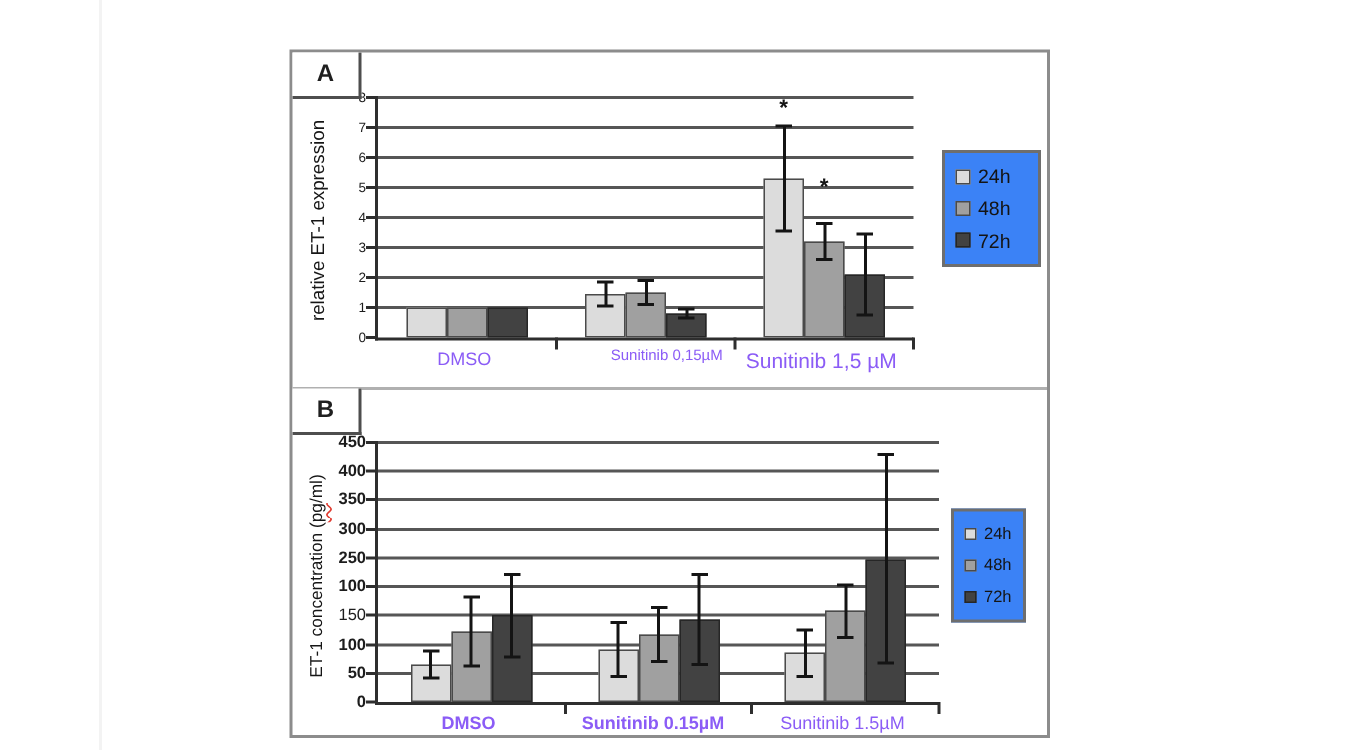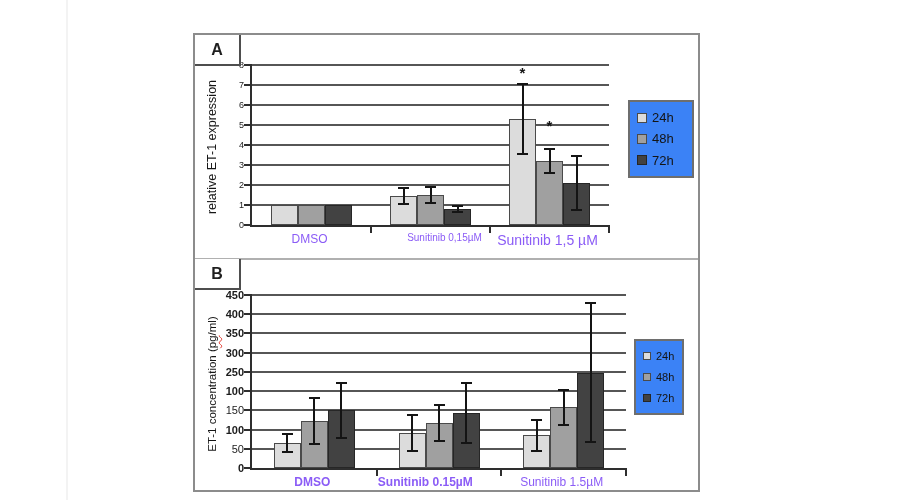--- a/index.html
+++ b/index.html
@@ -124,21 +124,21 @@
             <div class="legend-label" style="font-size: 13px;">72h</div>
           </div>
         </div>
       </div>
     <div class="chart-host" id="chartB">
         <div class="plot" style="left: 55px; top: 260px; width: 374px; height: 173px;">
           <div class="ytickmark" style="top: 172px;"></div>
           <div class="ytick" style="top: 173px; font-size: 11px; font-weight: 700;">0</div>
           <div class="gridline" style="top: 152.778px;"></div>
           <div class="ytickmark" style="top: 152.778px;"></div>
-          <div class="ytick" style="top: 153.778px; font-size: 11px; font-weight: 400;">50</div>
+          <div class="ytick" style="top: 153.778px; font-size: 11px; font-weight: 700;">50</div>
           <div class="gridline" style="top: 133.556px;"></div>
           <div class="ytickmark" style="top: 133.556px;"></div>
           <div class="ytick" style="top: 134.556px; font-size: 11px; font-weight: 700;">100</div>
           <div class="gridline" style="top: 114.333px;"></div>
           <div class="ytickmark" style="top: 114.333px;"></div>
           <div class="ytick" style="top: 115.333px; font-size: 11px; font-weight: 400;">150</div>
           <div class="gridline" style="top: 95.1111px;"></div>
           <div class="ytickmark" style="top: 95.1111px;"></div>
           <div class="ytick" style="top: 96.1111px; font-size: 11px; font-weight: 700;">100</div>
           <div class="gridline" style="top: 75.8889px;"></div>
@@ -190,21 +190,21 @@
           <div class="err-cap" style="left: 279.167px; top: 123.944px; width: 11px; background: rgb(20, 20, 20);"></div>
           <div class="err-cap" style="left: 279.167px; top: 154.7px; width: 11px; background: rgb(20, 20, 20);"></div>
           <div class="err-line" style="left: 310.667px; top: 94.5733px; height: 35.3689px; background: rgb(20, 20, 20);"></div>
           <div class="err-cap" style="left: 306.167px; top: 93.5733px; width: 11px; background: rgb(20, 20, 20);"></div>
           <div class="err-cap" style="left: 306.167px; top: 128.942px; width: 11px; background: rgb(20, 20, 20);"></div>
           <div class="err-line" style="left: 337.667px; top: 8.45778px; height: 138.4px; background: rgb(20, 20, 20);"></div>
           <div class="err-cap" style="left: 333.167px; top: 7.45778px; width: 11px; background: rgb(20, 20, 20);"></div>
           <div class="err-cap" style="left: 333.167px; top: 145.858px; width: 11px; background: rgb(20, 20, 20);"></div>
         </div>
         <div class="cat-label" style="left: 55px; top: 440px; width: 124.667px; font-size: 12px; font-weight: 700;">DMSO</div>
-        <div class="cat-label" style="left: 168px; top: 440px; width: 124.667px; font-size: 12px; font-weight: 700;">Sunitinib 0.15µM</div>
+        <div class="cat-label" style="left: 178px; top: 440px; width: 124.667px; font-size: 12px; font-weight: 700;">Sunitinib 0.15µM</div>
         <div class="cat-label" style="left: 304.333px; top: 440px; width: 124.667px; font-size: 12px; font-weight: 400;">Sunitinib 1.5µM</div>
         <div class="ylabel-box" style="left: 0px; top: 250px; width: 34px; height: 197px;">
           <span class="rot" style="font-size: 11.5px;"><span>ET-1 concentration (</span><span class="misspelled">pg</span><span>/ml)</span></span>
         </div>
         <div class="legend" style="left: 439px; top: 304px; width: 50px; height: 76px;">
           <div class="legend-entry">
             <div class="legend-swatch" style="width: 8px; height: 8px; background: rgb(220, 220, 220); border-color: rgb(74, 74, 74);"></div>
             <div class="legend-label" style="font-size: 11px;">24h</div>
           </div>
           <div class="legend-entry">

